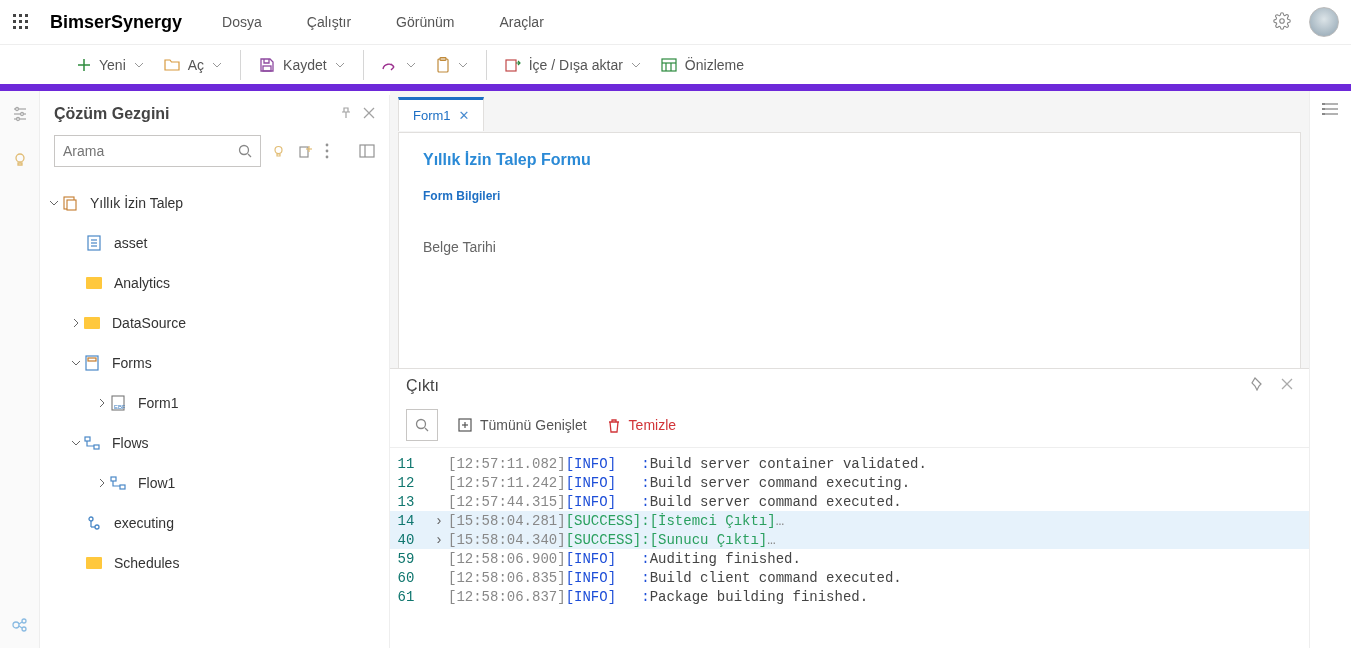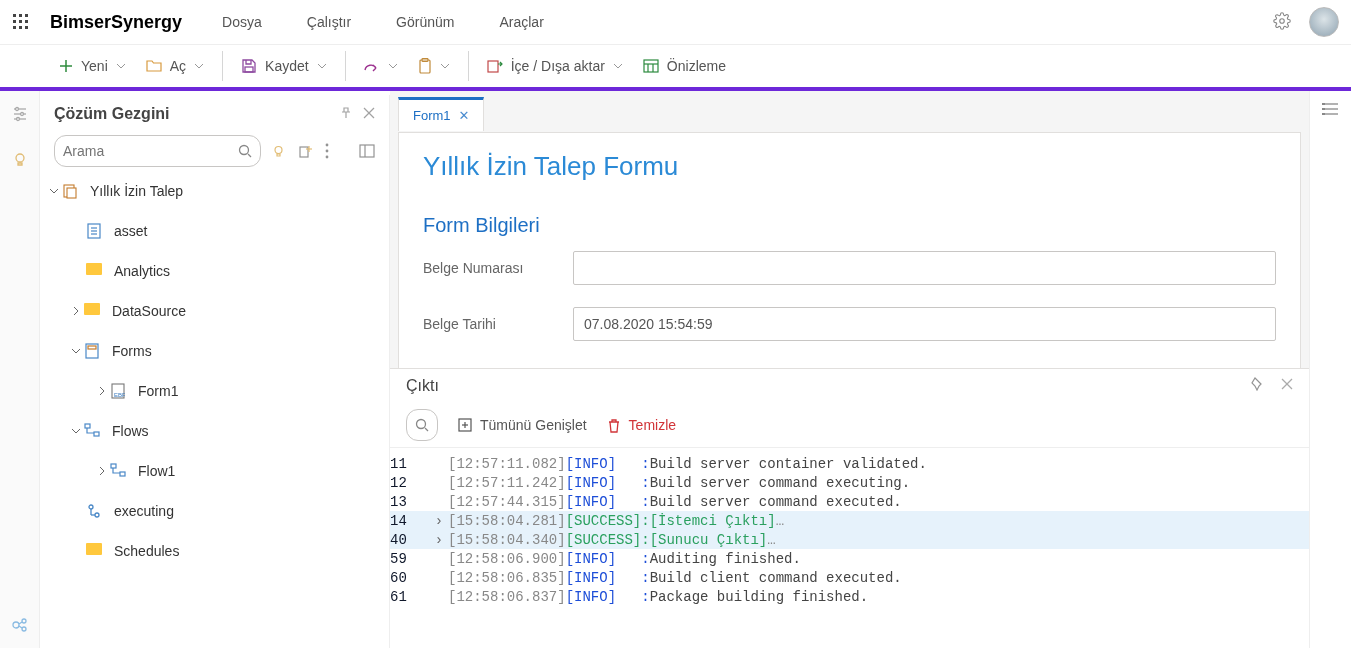--- a/index.html
+++ b/index.html
@@ -6,76 +6,76 @@
   html, body { height: 100%; font-family: "Segoe UI", Arial, sans-serif; font-size: 14px; color: #323130; background: #fff; }
   .topbar { height: 45px; display: flex; align-items: center; padding: 0 12px; border-bottom: 1px solid #eee; }
   .app-grid { width: 18px; height: 18px; margin-right: 20px; display:flex; align-items:center; justify-content:center;}
   .brand { font-weight: bold; font-size: 18px; color: #000; margin-right: 40px; }
   .topmenu { display: flex; gap: 45px; }
   .topmenu span { color: #555; cursor: pointer; }
   .top-right { margin-left: auto; display: flex; align-items: center; gap: 18px; }
   .gear-svg { opacity:.7 }
   .avatar { width: 30px; height: 30px; border-radius: 50%; background: radial-gradient(circle at 50% 40%, #dce4e8, #8ea2b0); border:1px solid #bbb; }
 
-  .toolbar { height: 46px; display: flex; align-items: center; border-bottom: 4px solid #6d28d9; padding: 0 9px; }
+  .toolbar { height: 46px; display: flex; align-items: center; border-bottom: 7px solid #6d28d9; padding: 0 27px; }
   .sep { width:1px; height:30px; background:#d6d6d6; margin:0 8px; }
   .tool-btn { display:flex; align-items:center; gap:8px; padding:6px 10px; cursor:pointer; color:#555 }
   .tool-btn svg { flex:none }
   .chev { opacity:.6 }
 
   .body { display:flex; height: calc(100% - 91px); }
   .rail { width: 40px; border-right:1px solid #eee; display:flex; flex-direction:column; align-items:center; padding-top:10px; gap:20px; background:#fafafa; position:relative }
   .rail .rail-btn { width:26px;height:26px;display:flex;align-items:center;justify-content:center;opacity:.7 }
   .rail-bottom { position:absolute; bottom:10px }
 
   .explorer { width: 350px; border-right:1px solid #eee; display:flex; flex-direction:column; background:#fff; margin-top:4px }
   .explorer-header { display:flex; align-items:center; padding:10px 14px 6px 14px;gap:36px; }
   .explorer-header .title { font-size:16px; font-weight:600; color:#444; flex:1 }
   .pin-close { display:flex; gap:10px; opacity:.6 }
   .explorer-tools { display:flex; align-items:center; padding:6px 14px 8px 14px; gap:10px }
-  .searchbox { flex:1; display:flex; align-items:center; border:1px solid #c8c6c4; border-radius:12px; height:32px; padding:0 8px }
+  .searchbox { flex:1; display:flex; align-items:center; border:1px solid #c8c6c4; border-radius:0; height:32px; padding:0 8px }
   .searchbox input { border:none; outline:none; flex:1; font-size:14px; background:transparent; color:#555; width:0 }
   .mini-icons { display:flex; gap:12px; opacity:.7; align-items:center }
   .mini-icons span { cursor:pointer; height:18px; display:flex; align-items:center; justify-content:center }
 
   .tree { padding: 8px 0 0 0; overflow:auto }
-  .tree-row { display:flex; align-items:flex-start; height:40px; padding:0 10px; cursor:pointer }
+  .tree-row { display:flex; align-items:center; height:40px; padding:0 10px; cursor:pointer }
   .tree-ind { display:inline-block; width:12px; text-align:center; color:#666 }
   .tree-icon { width:20px; display:inline-flex; align-items:center; justify-content:center; margin-right:10px }
   .folder-ico { width:16px;height:12px;background:#ffc83d;border-radius:1px; display:inline-block }
   .tree-label { color:#333 }
 
   .workspace { flex:1; display:flex; position:relative }
   .canvas { flex:1; background:#f5f5f5; padding:0; overflow:hidden; display:flex; flex-direction:column }
   .tab-strip { display:flex; background:#f5f5f5; padding-top:6px; padding-left:8px; border-bottom:1px solid transparent }
   .tab { background:#fff; border-top:3px solid #1d6fc4; border-left:1px solid #e1dfdd;border-right:1px solid #e1dfdd; padding:8px 14px; display:flex; align-items:center; gap:8px; font-size:13px;color:#1d6fc4 }
   .tab .close { color:#1d6fc4; opacity:.8; cursor:pointer }
   .form-surface { background:#fff; flex:1; border:1px solid #e1dfdd; margin:0 8px; padding:18px 24px; overflow:auto }
-  .form-title { color:#2b8ad6; font-weight:400; font-size:26px; margin-bottom:32px }
-  .form-subtitle { color:#1d6fc4; font-weight:400; font-size:20px; margin-bottom:14px }
+  .form-title { color:#2b8ad6; font-weight:700; font-size:16px; margin-bottom:20px }
+  .form-subtitle { color:#1d6fc4; font-weight:700; font-size:12px; margin-bottom:36px }
   .form-row { display:flex; align-items:center; margin-bottom:22px; gap:20px }
   .form-row label { width:130px; color:#666; font-size:14px }
   .form-row .field { flex:1 }
   .form-row input { width:100%; height:34px; border:1px solid #c8c6c4; border-radius:2px; padding:0 10px; font-size:14px; color:#555 }
 
   .rail-right { width:42px; border-left:1px solid #eee; display:flex; flex-direction:column; align-items:center; padding-top:10px }
 
   .output-panel { position:absolute; left:0; right:42px; bottom:0; height:280px; background:#fff; border-top:1px solid #e1dfdd; display:flex; flex-direction:column }
   .out-head { display:flex; align-items:flex-start; padding:8px 16px; }
   .out-head .title { font-size:16px; color:#444; flex:1 }
   .out-tools { display:flex; gap:16px; opacity:.7 }
   .out-row2 { display:flex; align-items:center; padding:6px 16px; gap:20px; border-bottom:1px solid #eee; flex-wrap:wrap }
   .out-row2 .searchbox { max-width:220px; flex:none }
   .out-btn { display:flex; align-items:center; gap:8px; color:#555; cursor:pointer }
   .out-btn.red { color:#d13438 }
 
   .console { flex:1; overflow:auto; font-family:"Consolas","Courier New",monospace; font-size:14px; padding:6px 0 }
   .c-row { display:flex; align-items:center; height:19px }
   .c-row.sel { background:#e6f2fb }
-  .c-num { width:40px; text-align:left; color:#0f172a; padding-right:8px }
+  .c-num { width:40px; text-align:center; color:#0f766e; padding-right:8px }
   .c-exp { width:18px; text-align:center; color:#666 }
   .ts { color:#888 }
   .info { color:#1d4ed8 }
   .succ { color:#2aa05f }
   .msg { color:#444 }
   .dots { color:#888 }
 </style>
 </head>
 <body>
 
@@ -382,26 +382,21 @@
       <div class="tab-strip">
         <div class="tab">
           <span>Form1</span>
           <span class="close">✕</span>
         </div>
       </div>
       <div class="form-surface">
         <div class="form-title">Yıllık İzin Talep Formu</div>
         <div class="form-subtitle">Form Bilgileri</div>
         <div class="form-row">
-          <label>Belge Numarası</label>
-          <div class="field"><input type="text" style=""></div>
-        </div>
-        <div class="form-row">
           <label>Belge Tarihi</label>
-          <div class="field"><input type="text" value="07.08.2020 15:54:59" style=""></div>
         </div>
       </div>
     </div>
 
     <div class="rail-right">
       <span><svg width="18" height="16" viewBox="0 0 18 16" fill="none" stroke="#888" stroke-width="1.3">
             <line x1="2" y1="3" x2="16" y2="3"></line>
             <line x1="2" y1="8" x2="16" y2="8"></line>
             <line x1="2" y1="13" x2="16" y2="13"></line>
             <rect x="0" y="2" width="3" height="2" fill="#888" stroke="none"></rect>

